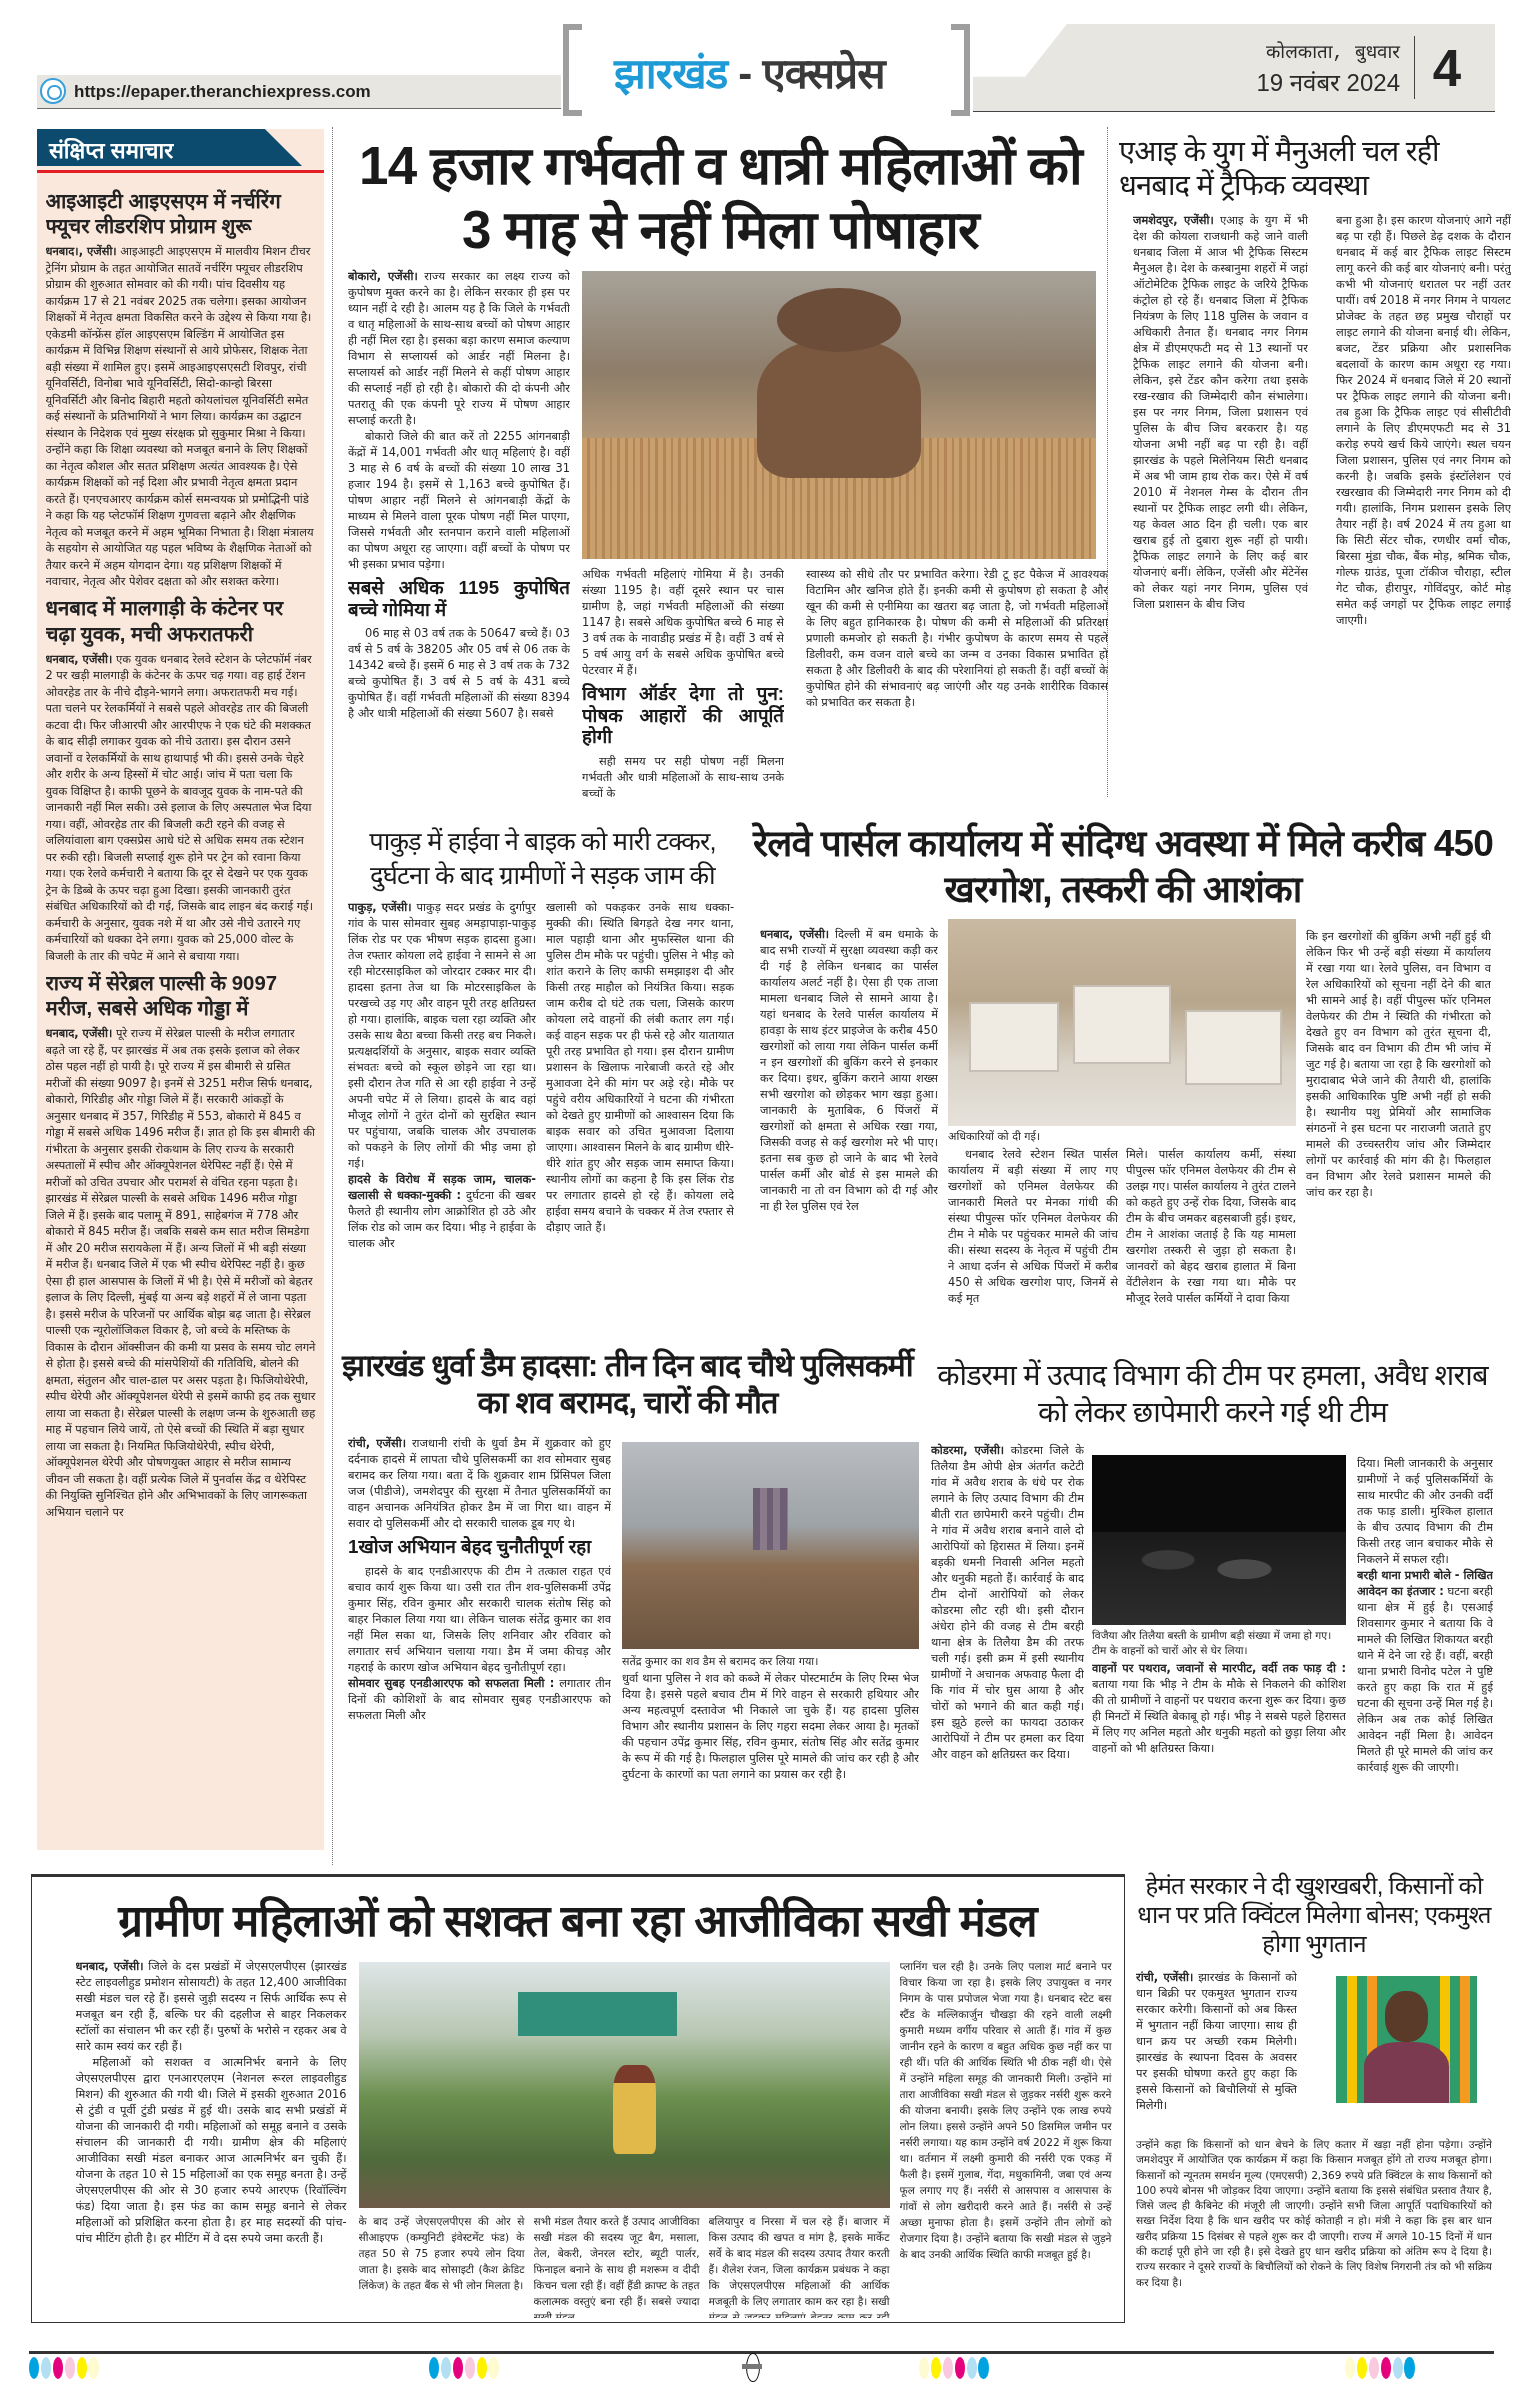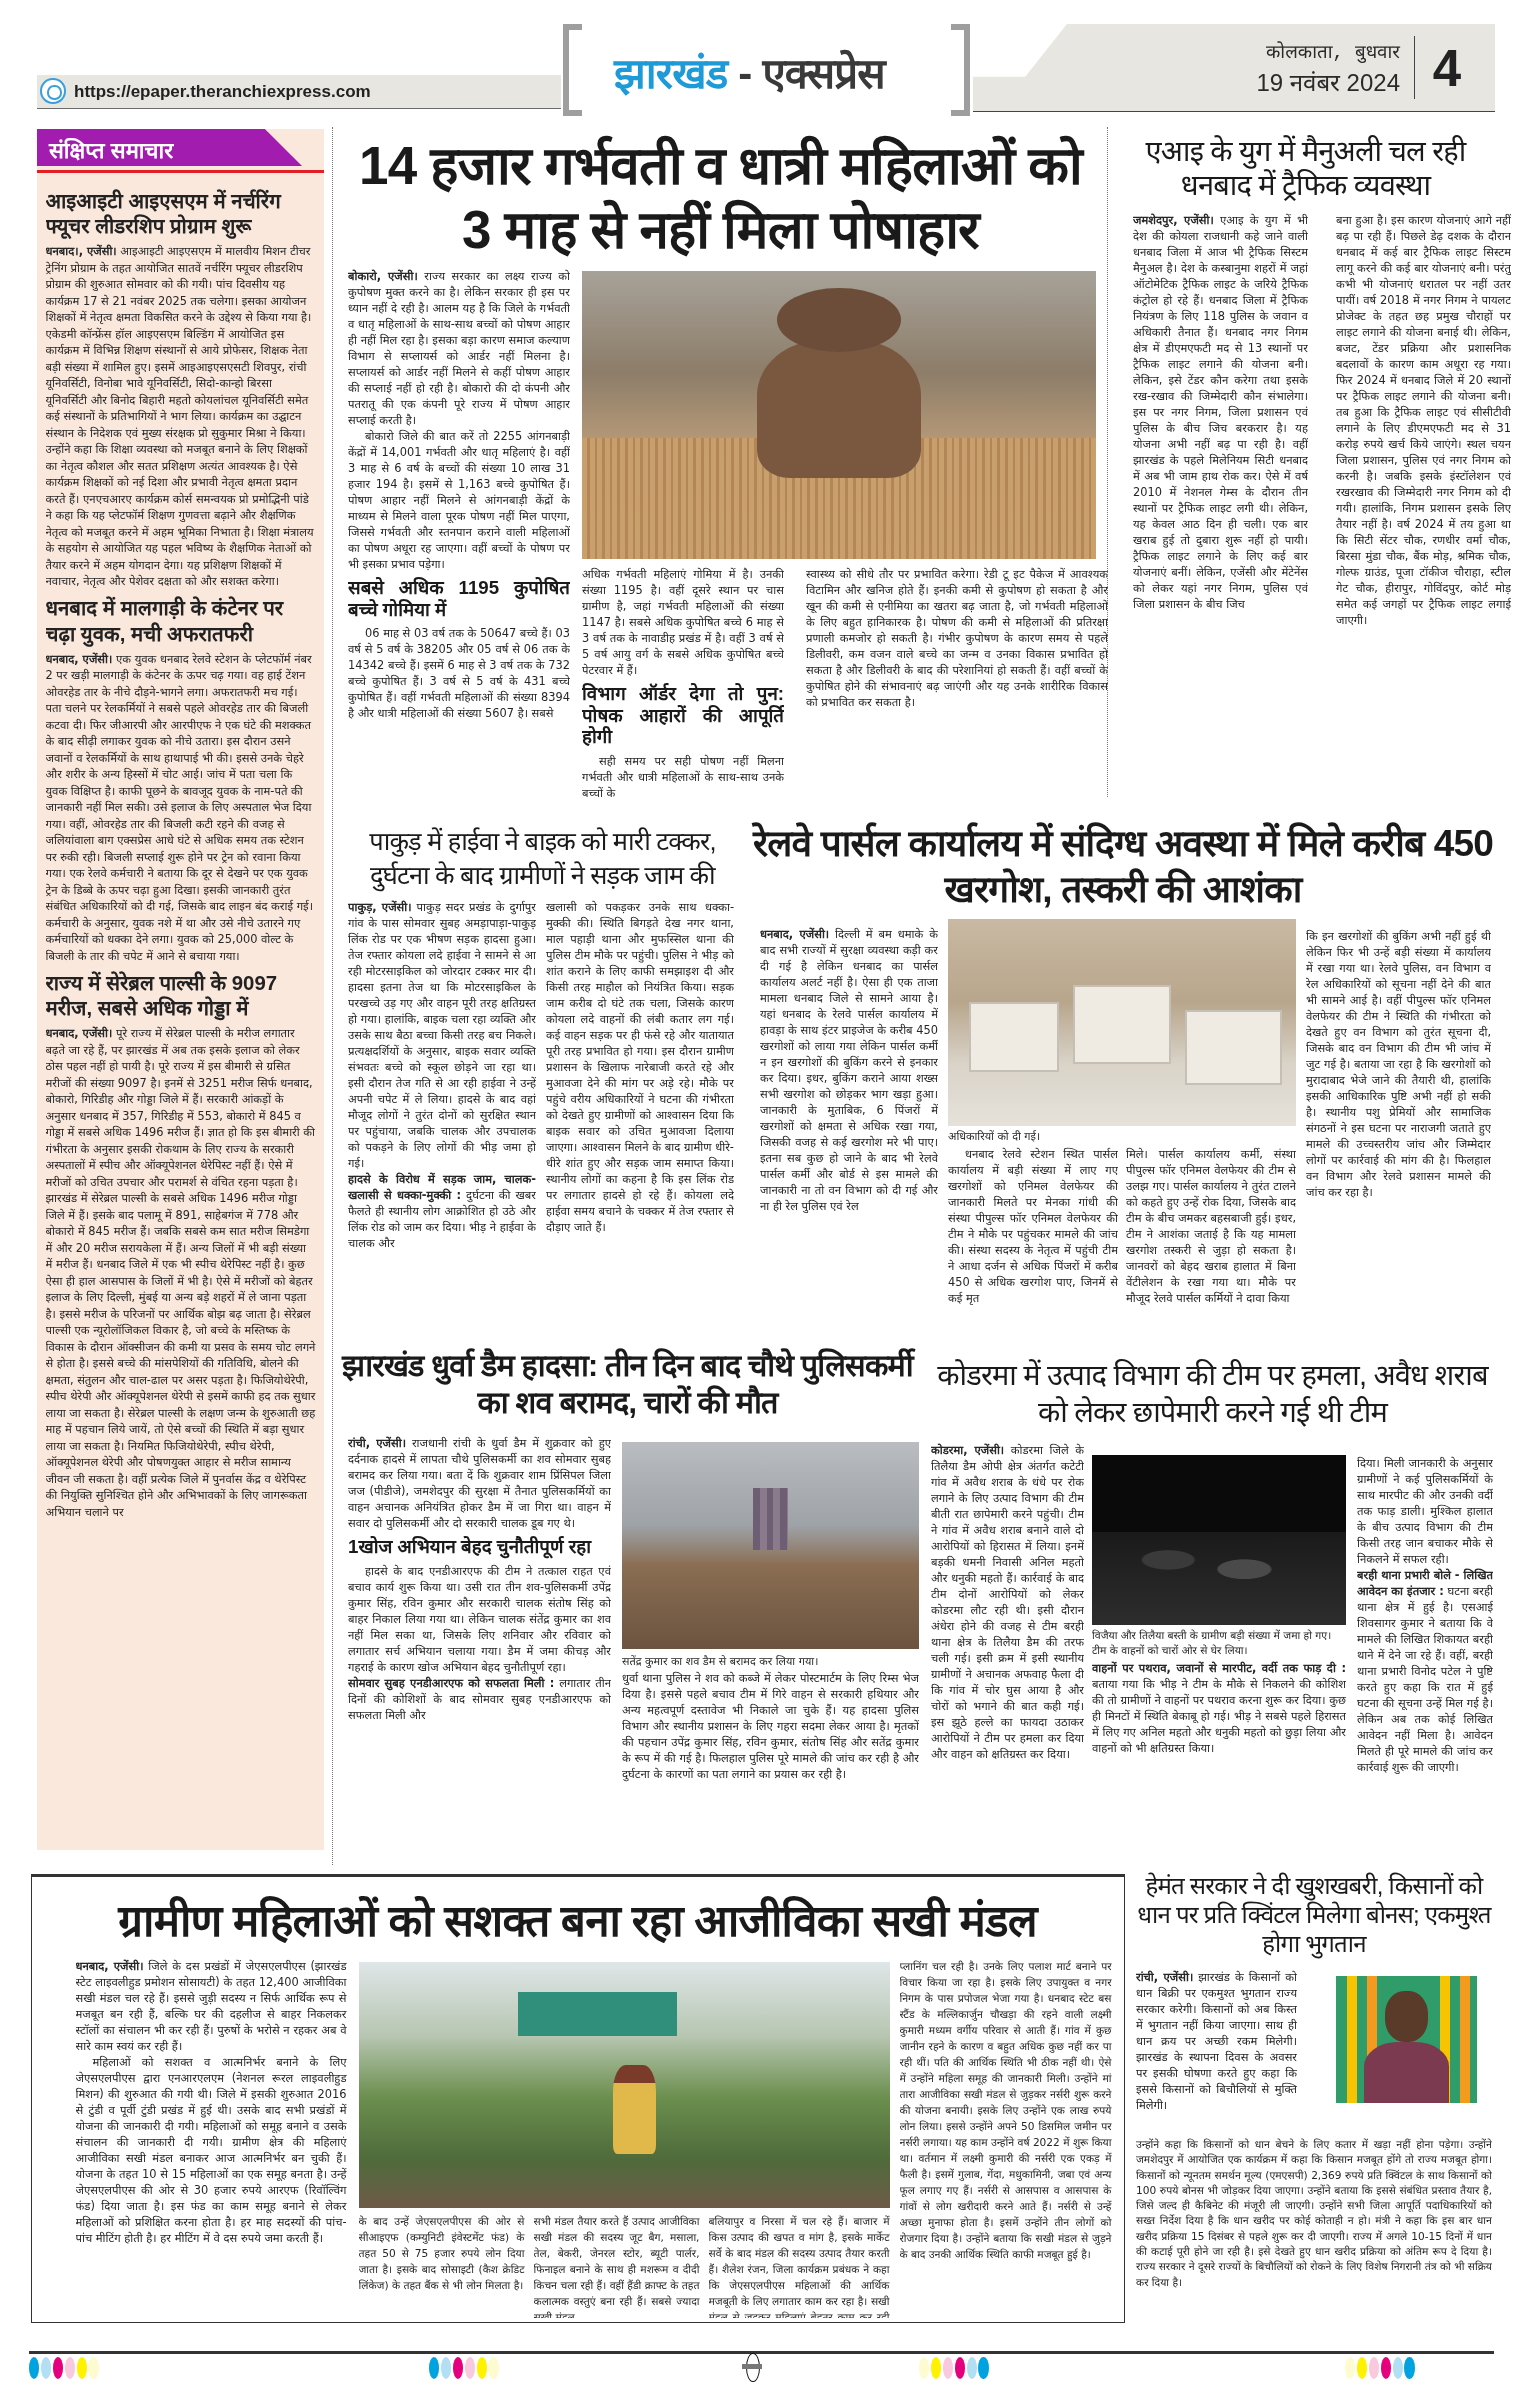--- a/index.html
+++ b/index.html
@@ -36,21 +36,21 @@
   .body { font-family: "DejaVu Sans", sans-serif; font-size: 11.4px; line-height: 16px; color: #262626; text-align: justify; }
   .body b { font-weight: bold; }
   .subhl { font-family: "Liberation Sans", sans-serif; font-weight: bold; font-size: 18.7px; line-height: 1.15; color: #1a1a1a; margin: 5.1px 0 5.1px; }
   .caption { font-size: 11px; line-height: 15.3px; color: #262626; }
   .col { position: absolute; overflow: hidden; }
   .photo { position: absolute; overflow: hidden; }
   .dotline-v { position: absolute; width: 0; border-left: 1.7px dotted #777; }
 
   
   .brief { position: absolute; left: 37px; top: 129px; width: 287px; height: 1721px; background: #fbe8dc; }
-  .brief-tag { position: absolute; left: 0; top: 0; width: 265px; height: 37px; background: #a21caf; clip-path: polygon(0 0, 86% 0, 100% 100%, 0 100%); }
+  .brief-tag { position: absolute; left: 0; top: 0; width: 265px; height: 37px; background: #0c4a6e; clip-path: polygon(0 0, 86% 0, 100% 100%, 0 100%); }
   .brief-tag span { position: absolute; left: 12px; top: 5.1px; font-family: "Liberation Sans", sans-serif; font-weight: bold; font-size: 22px; color: #fff; }
   .brief-rule { position: absolute; left: 0; top: 41px; width: 287px; height: 2.5px; background: #e31e24; }
   .brief-inner { position: absolute; left: 8.5px; top: 53px; width: 270px; height: 1662px; overflow: hidden; }
   .brief-hl { font-family: "Liberation Sans", sans-serif; font-weight: bold; font-size: 20.4px; line-height: 25.4px; color: #222; margin: 6.8px 0 3.4px; }
   .brief-body { font-size: 11.4px; line-height: 16.5px; color: #262626; }
 
   
   .img-child { background: linear-gradient(180deg, #a7a299 0%, #8d7d69 35%, #b69a78 60%, #caa67a 100%); }
   .img-child .head { position: absolute; left: 38%; top: 6%; width: 24%; height: 22%; border-radius: 50%; background: #6b4d3a; }
   .img-child .body-shape { position: absolute; left: 34%; top: 24%; width: 32%; height: 48%; border-radius: 40% 40% 20% 20%; background: #7a5840; }
@@ -142,21 +142,21 @@
     <p style="text-indent:17px;">सही समय पर सही पोषण नहीं मिलना गर्भवती और धात्री महिलाओं के साथ-साथ उनके बच्चों के</p>
   </div>
   <div class="col body" style="left:794px; top:566px; width:302px; height:246px;margin-left:12px;">
     <p>स्वास्थ्य को सीधे तौर पर प्रभावित करेगा। रेडी टू इट पैकेज में आवश्यक विटामिन और खनिज होते हैं। इनकी कमी से कुपोषण हो सकता है और खून की कमी से एनीमिया का खतरा बढ़ जाता है, जो गर्भवती महिलाओं के लिए बहुत हानिकारक है। पोषण की कमी से महिलाओं की प्रतिरक्षा प्रणाली कमजोर हो सकती है। गंभीर कुपोषण के कारण समय से पहले डिलीवरी, कम वजन वाले बच्चे का जन्म व उनका विकास प्रभावित हो सकता है और डिलीवरी के बाद की परेशानियां हो सकती हैं। वहीं बच्चों के कुपोषित होने की संभावनाएं बढ़ जाएंगी और यह उनके शारीरिक विकास को प्रभावित कर सकता है।</p>
   </div>
 </article>
 
 <div class="dotline-v" style="left:1107px; top:127px; height:670px;"></div>
 
 <article>
-  <h2 class="hl" style="position:absolute; left:1119px; top:134px; width:373px; font-size:29px; text-align:center; line-height:34px; font-weight:normal;">एआइ के युग में मैनुअली चल रही धनबाद में ट्रैफिक व्यवस्था</h2>
+  <h2 class="hl" style="position:absolute; left:1119px; top:134px; width:373px; font-size:29px; line-height:34px; font-weight:normal;">एआइ के युग में मैनुअली चल रही धनबाद में ट्रैफिक व्यवस्था</h2>
   <div class="col body" style="left:1133px; top:212px; width:175px; height:585px;">
     <p><b>जमशेदपुर, एजेंसी।</b><span> एआइ के युग में भी देश की कोयला राजधानी कहे जाने वाली धनबाद जिला में आज भी ट्रैफिक सिस्टम मैनुअल है। देश के कस्बानुमा शहरों में जहां ऑटोमेटिक ट्रैफिक लाइट के जरिये ट्रैफिक कंट्रोल हो रहे हैं। धनबाद जिला में ट्रैफिक नियंत्रण के लिए 118 पुलिस के जवान व अधिकारी तैनात हैं। धनबाद नगर निगम क्षेत्र में डीएमएफटी मद से 13 स्थानों पर ट्रैफिक लाइट लगाने की योजना बनी। लेकिन, इसे टेंडर कौन करेगा तथा इसके रख-रखाव की जिम्मेदारी कौन संभालेगा। इस पर नगर निगम, जिला प्रशासन एवं पुलिस के बीच जिच बरकरार है। यह योजना अभी नहीं बढ़ पा रही है। वहीं झारखंड के पहले मिलेनियम सिटी धनबाद में अब भी जाम हाथ रोक कर। ऐसे में वर्ष 2010 में नेशनल गेम्स के दौरान तीन स्थानों पर ट्रैफिक लाइट लगी थी। लेकिन, यह केवल आठ दिन ही चली। एक बार खराब हुई तो दुबारा शुरू नहीं हो पायी। ट्रैफिक लाइट लगाने के लिए कई बार योजनाएं बनीं। लेकिन, एजेंसी और मेंटेनेंस को लेकर यहां नगर निगम, पुलिस एवं जिला प्रशासन के बीच जिच</span></p>
   </div>
   <div class="col body" style="left:1336px; top:212px; width:175px; height:585px;">
     <p>बना हुआ है। इस कारण योजनाएं आगे नहीं बढ़ पा रही हैं। पिछले डेढ़ दशक के दौरान धनबाद में कई बार ट्रैफिक लाइट सिस्टम लागू करने की कई बार योजनाएं बनी। परंतु कभी भी योजनाएं धरातल पर नहीं उतर पायीं। वर्ष 2018 में नगर निगम ने पायलट प्रोजेक्ट के तहत छह प्रमुख चौराहों पर लाइट लगाने की योजना बनाई थी। लेकिन, बजट, टेंडर प्रक्रिया और प्रशासनिक बदलावों के कारण काम अधूरा रह गया। फिर 2024 में धनबाद जिले में 20 स्थानों पर ट्रैफिक लाइट लगाने की योजना बनी। तब हुआ कि ट्रैफिक लाइट एवं सीसीटीवी लगाने के लिए डीएमएफटी मद से 31 करोड़ रुपये खर्च किये जाएंगे। स्थल चयन जिला प्रशासन, पुलिस एवं नगर निगम को करनी है। जबकि इसके इंस्टॉलेशन एवं रखरखाव की जिम्मेदारी नगर निगम को दी गयी। हालांकि, निगम प्रशासन इसके लिए तैयार नहीं है। वर्ष 2024 में तय हुआ था कि सिटी सेंटर चौक, रणधीर वर्मा चौक, बिरसा मुंडा चौक, बैंक मोड़, श्रमिक चौक, गोल्फ ग्राउंड, पूजा टॉकीज चौराहा, स्टील गेट चौक, हीरापुर, गोविंदपुर, कोर्ट मोड़ समेत कई जगहों पर ट्रैफिक लाइट लगाई जाएगी।</p>
   </div>
 </article>
 
 <article>
   <h2 class="hl" style="position:absolute; left:339px; top:824px; width:407px; font-size:25.4px; text-align:center; line-height:34px; font-weight:normal;">पाकुड़ में हाईवा ने बाइक को मारी टक्कर, दुर्घटना के बाद ग्रामीणों ने सड़क जाम की</h2>

